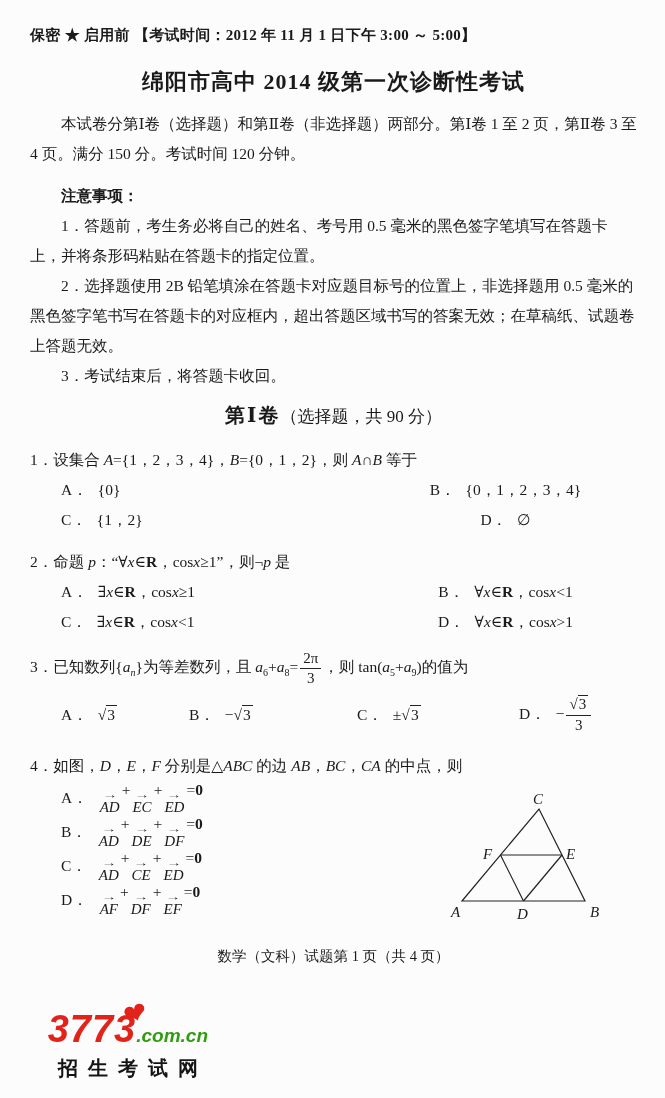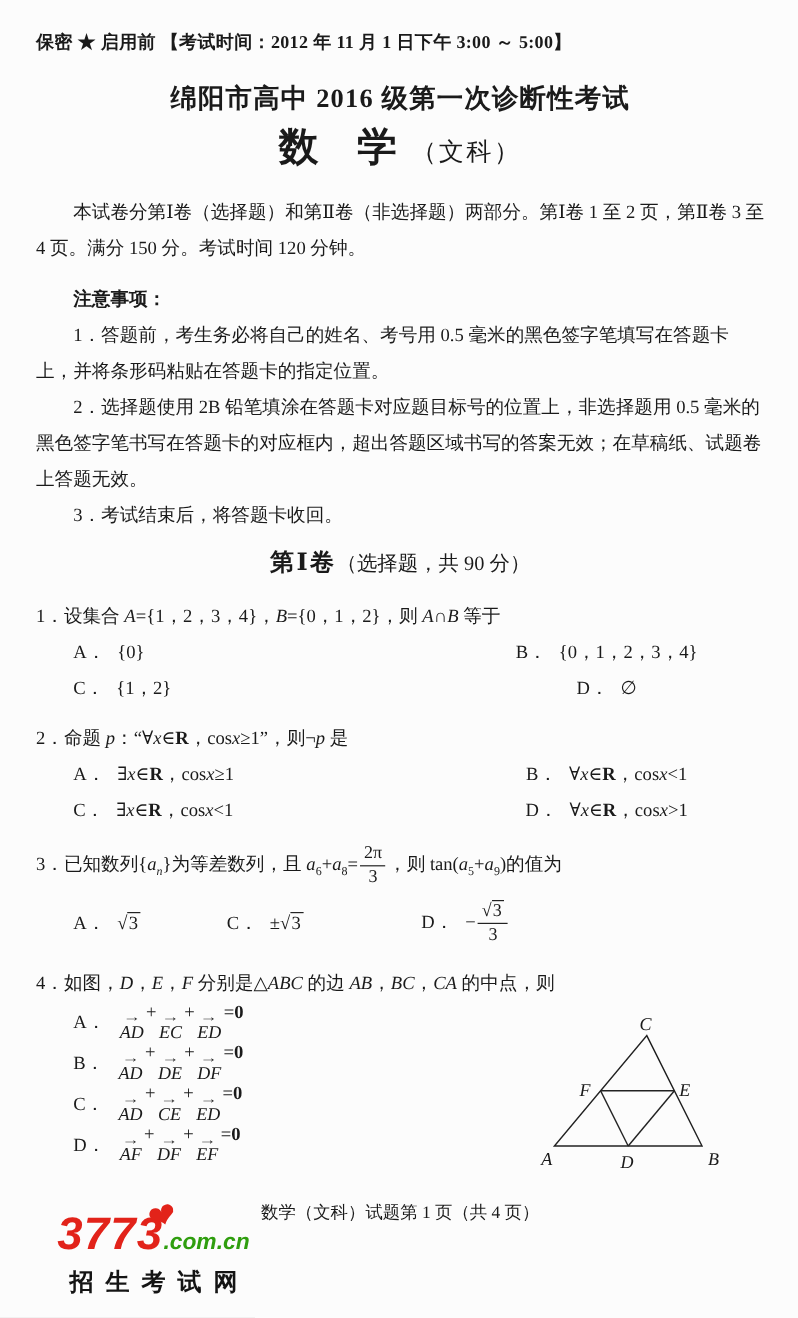--- a/index.html
+++ b/index.html
@@ -60,25 +60,22 @@
   .logo-heart{position:absolute;left:102px;top:-15px;font-size:28px;font-style:normal;transform:rotate(-18deg);font-family:"DejaVu Sans",sans-serif;}
   .logo-site{font-size:20px;font-weight:bold;letter-spacing:10px;padding-left:36px;color:#141414;}
 </style>
 </head>
 <body>
 
 <div class="page">
 
   <div class="security">保密 ★ 启用前 【考试时间：2012 年 11 月 1 日下午 3:00 ～ 5:00】</div>
 
-  <h1 class="exam-title">绵阳市高中 2016 级第一次诊断性考试</h1>
-
-  <div class="subject-line">
-    <span class="subject-main">数 学</span><span class="subject-track">（文科）</span>
-  </div>
+  <h1 class="exam-title">绵阳市高中 2014 级第一次诊断性考试</h1>
+
 
   <p class="intro">本试卷分第Ⅰ卷（选择题）和第Ⅱ卷（非选择题）两部分。第Ⅰ卷 1 至 2 页，第Ⅱ卷 3 至 4 页。满分 150 分。考试时间 120 分钟。</p>
 
   <div class="notice-heading">注意事项：</div>
   <p class="notice-item">1．答题前，考生务必将自己的姓名、考号用 0.5 毫米的黑色签字笔填写在答题卡上，并将条形码粘贴在答题卡的指定位置。</p>
   <p class="notice-item">2．选择题使用 2B 铅笔填涂在答题卡对应题目标号的位置上，非选择题用 0.5 毫米的黑色签字笔书写在答题卡的对应框内，超出答题区域书写的答案无效；在草稿纸、试题卷上答题无效。</p>
   <p class="notice-item">3．考试结束后，将答题卡收回。</p>
 
   <div class="section-title">
     <span class="sec-main">第Ⅰ卷</span><span class="sec-rest">（选择题，共 90 分）</span>
@@ -105,20 +102,21 @@
     <div class="opt-row">
       <div class="opt-cell"><span class="opt-label">C．</span><span>∃<i>x</i>∈<b>R</b>，cos<i>x</i>&lt;1</span></div>
       <div class="opt-cell"><span class="opt-label">D．</span><span>∀<i>x</i>∈<b>R</b>，cos<i>x</i>&gt;1</span></div>
     </div>
   </div>
 
   <div class="q">
     <p class="stem q3-stem">3．已知数列{<i>a</i><sub style="font-style: italic;">n</sub>}为等差数列，且 <i>a</i><sub>6</sub>+<i>a</i><sub>8</sub>=<span class="frac"><span class="num">2π</span><span class="den">3</span></span>，则 tan(<i>a</i><sub>5</sub>+<i>a</i><sub>9</sub>)的值为</p>
     <div class="opt-row-q3">
       <div class="oq3-1"><span class="opt-label">A．</span><span><span class="sqrt"><span class="sqrt-sign">√</span><span class="sqrt-rad">3</span></span></span></div>
+      <div class="oq3-2"><span class="opt-label">B．</span><span>−<span class="sqrt"><span class="sqrt-sign">√</span><span class="sqrt-rad">3</span></span></span></div>
       <div class="oq3-3"><span class="opt-label">C．</span><span>±<span class="sqrt"><span class="sqrt-sign">√</span><span class="sqrt-rad">3</span></span></span></div>
       <div><span class="opt-label">D．</span><span>−<span class="frac"><span class="num"><span class="sqrt"><span class="sqrt-sign">√</span><span class="sqrt-rad">3</span></span></span><span class="den">3</span></span></span></div>
     </div>
   </div>
 
   <div class="q">
     <p class="stem">4．如图，<i>D</i>，<i>E</i>，<i>F</i> 分别是△<i>ABC</i> 的边 <i>AB</i>，<i>BC</i>，<i>CA</i> 的中点，则</p>
     <div class="q4-body">
       <div class="q4-opt">
           <span class="opt-label">A．</span>

